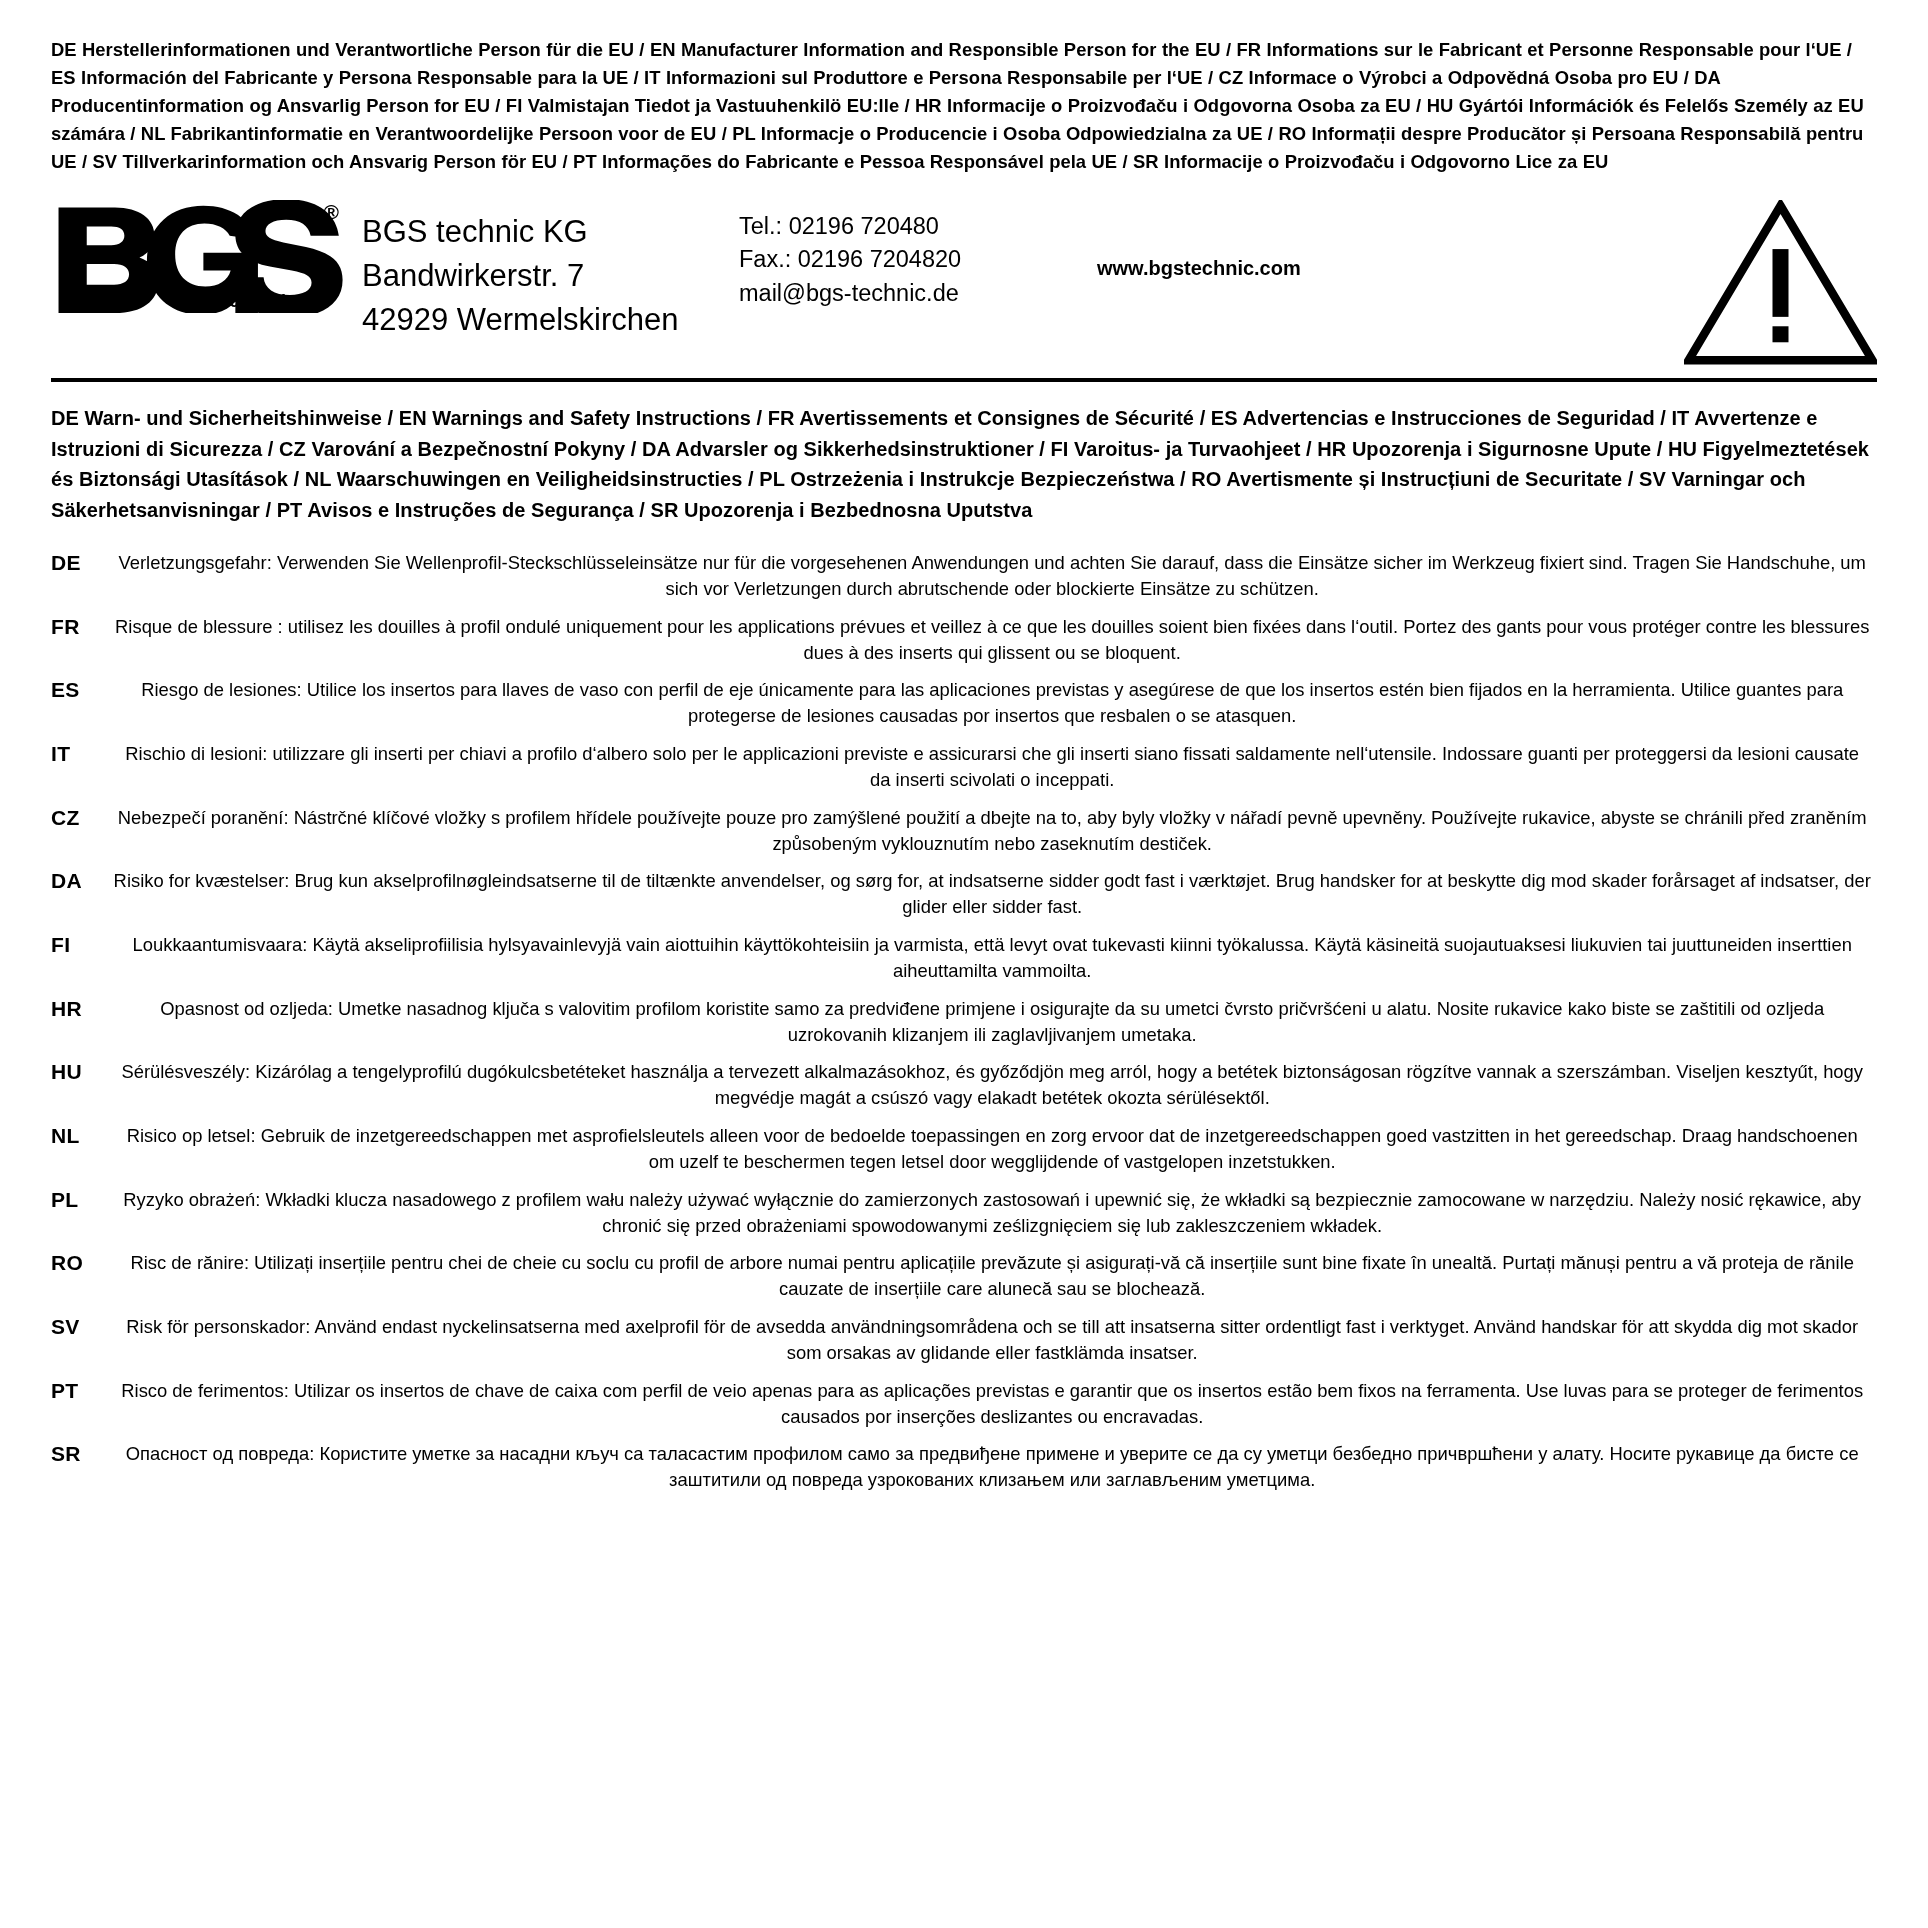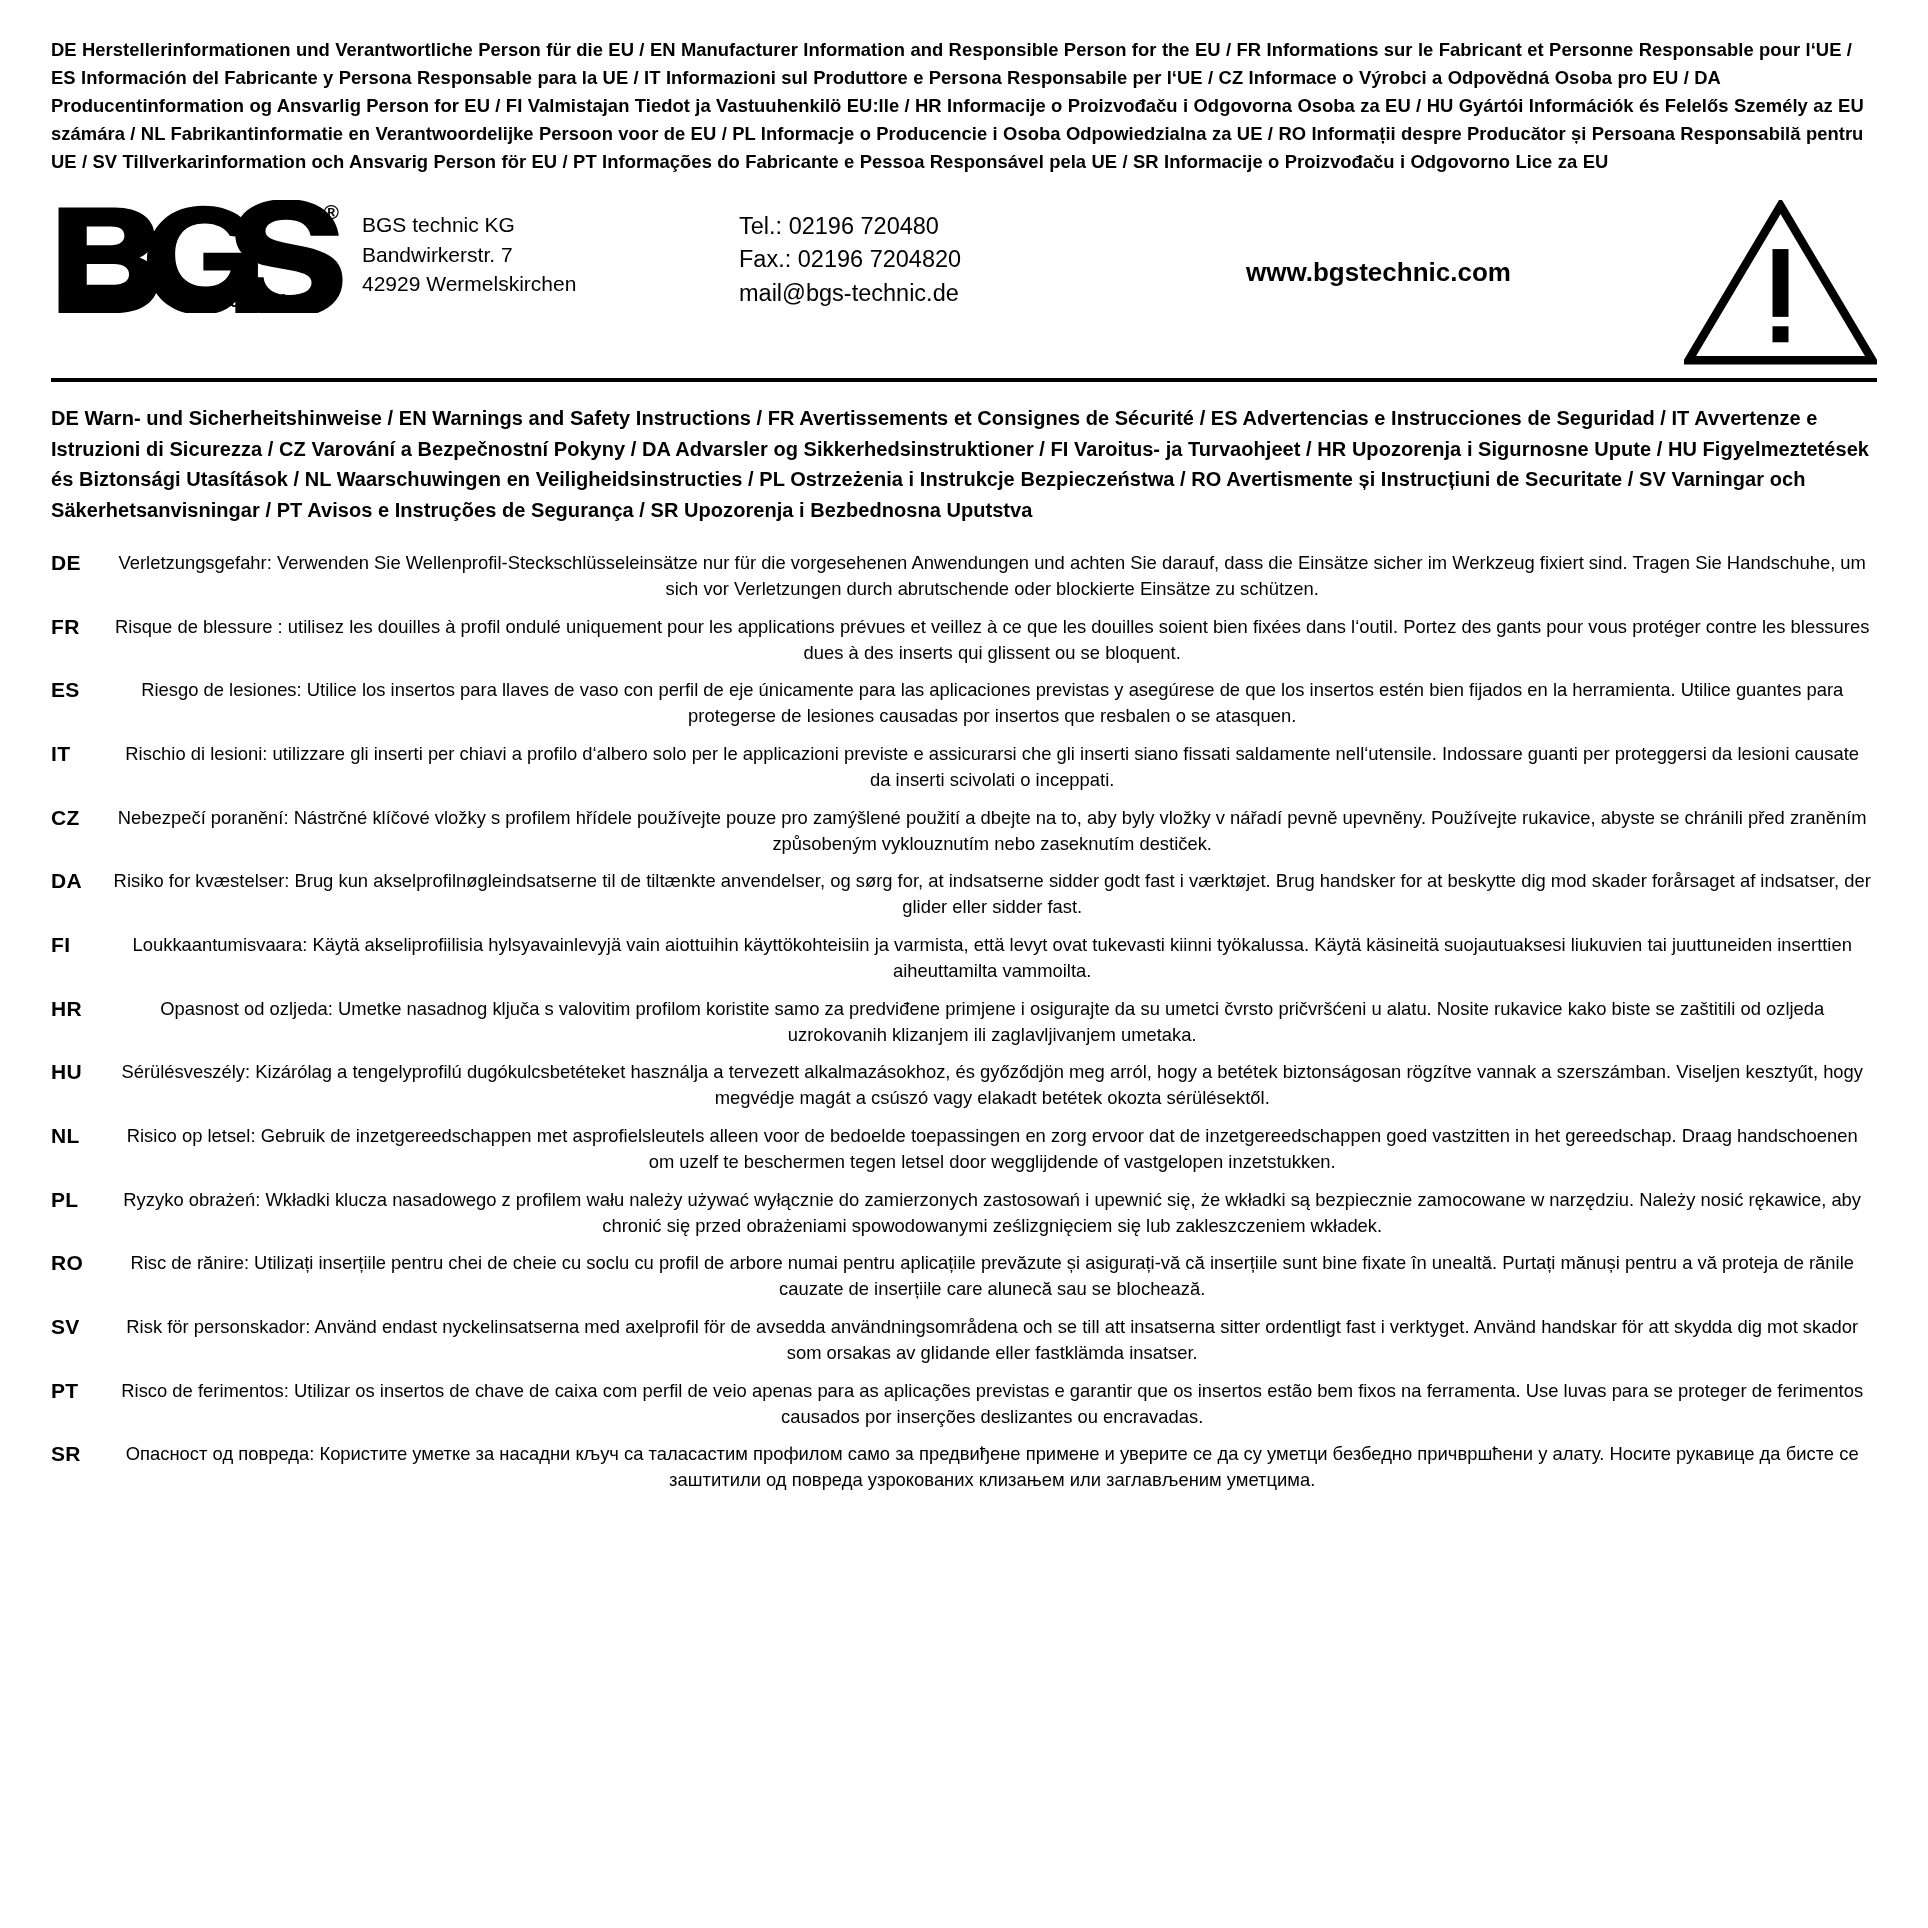--- a/index.html
+++ b/index.html
@@ -61,36 +61,36 @@
   .logo-tech {
     position: absolute;
     left: 149px;
     bottom: 3.8px;
     font-size: 18px;
     letter-spacing: 6.6px;
     font-weight: bold;
   }
   .addr-block {
     flex: 0 0 377px;
-    font-size: 21px;
+    font-size: 31px;
     line-height: 1.42;
     padding-top: 21px;
   }
   .contact-block {
     flex: 0 0 358px;
     font-size: 23.5px;
     line-height: 1.42;
     padding-top: 21px;
   }
   .web-block {
     flex: 1 1 auto;
-    font-size: 26px;
+    font-size: 20px;
     font-weight: bold;
     padding-top: 68px;
-    text-align: center;
+    text-align: left;
   }
   .warn-block {
     flex: 0 0 217px;
     display: flex;
     justify-content: flex-end;
     align-items: flex-start;
     padding-top: 11.3px;
   }
 
   

